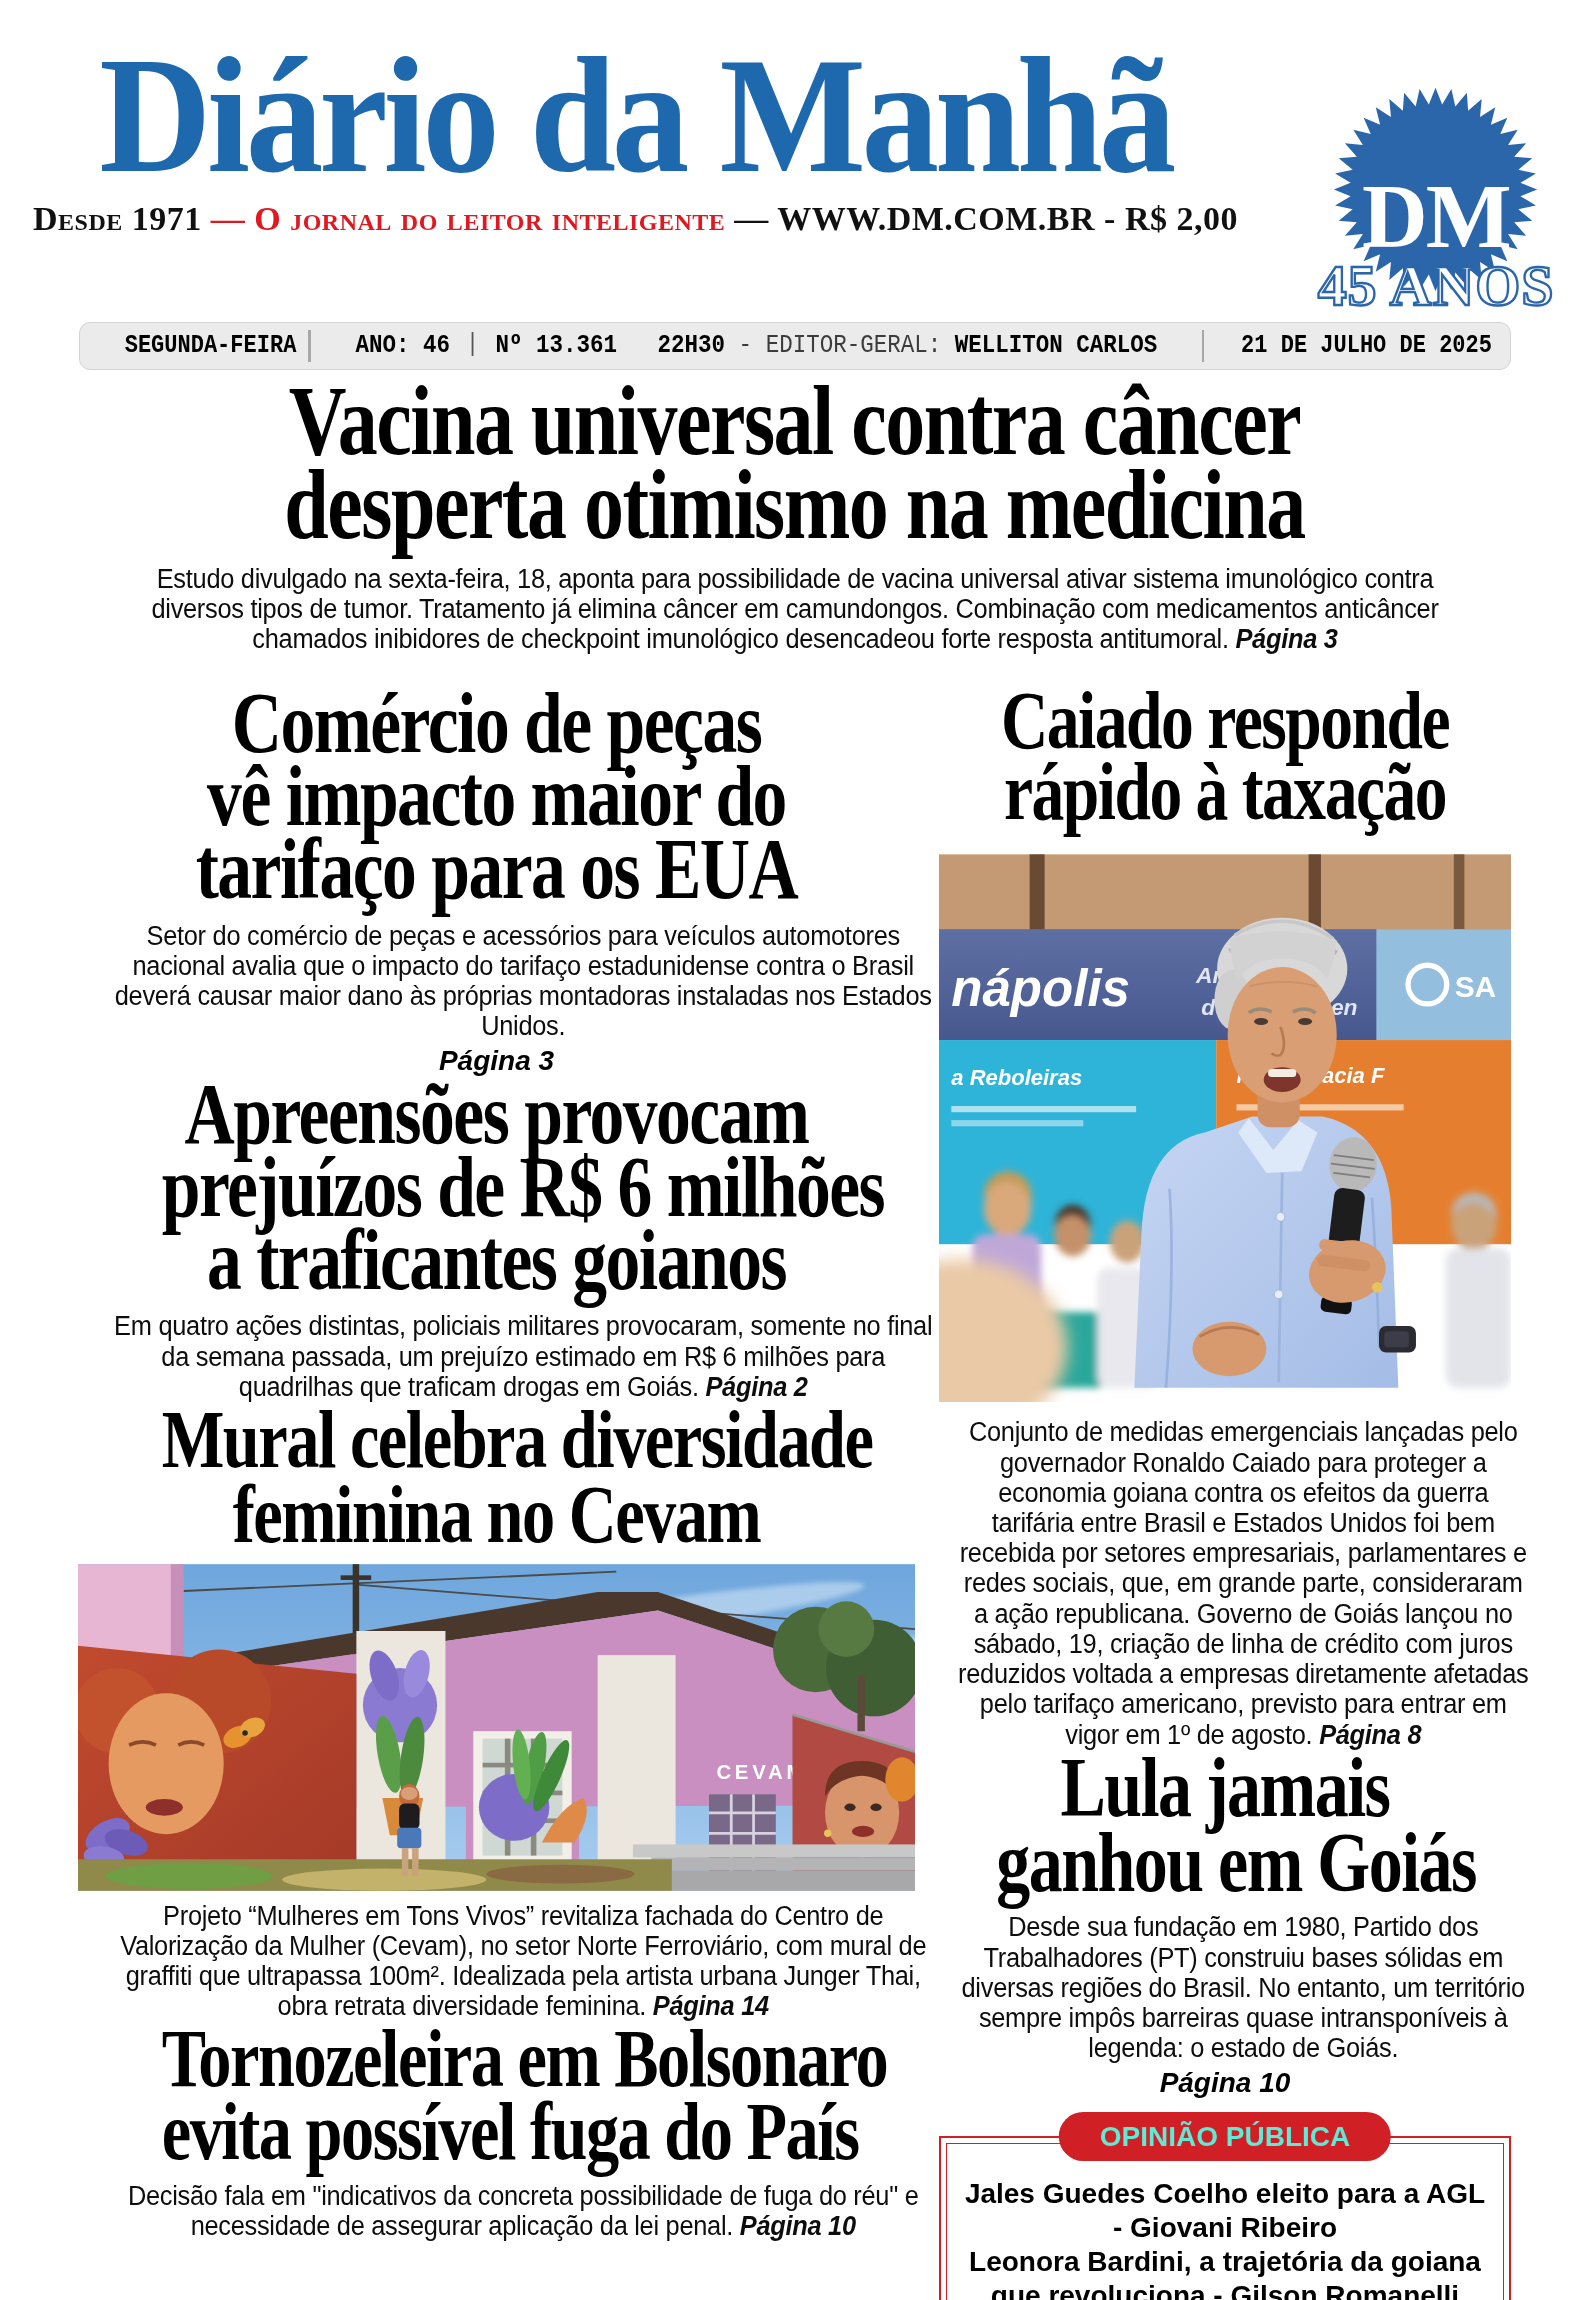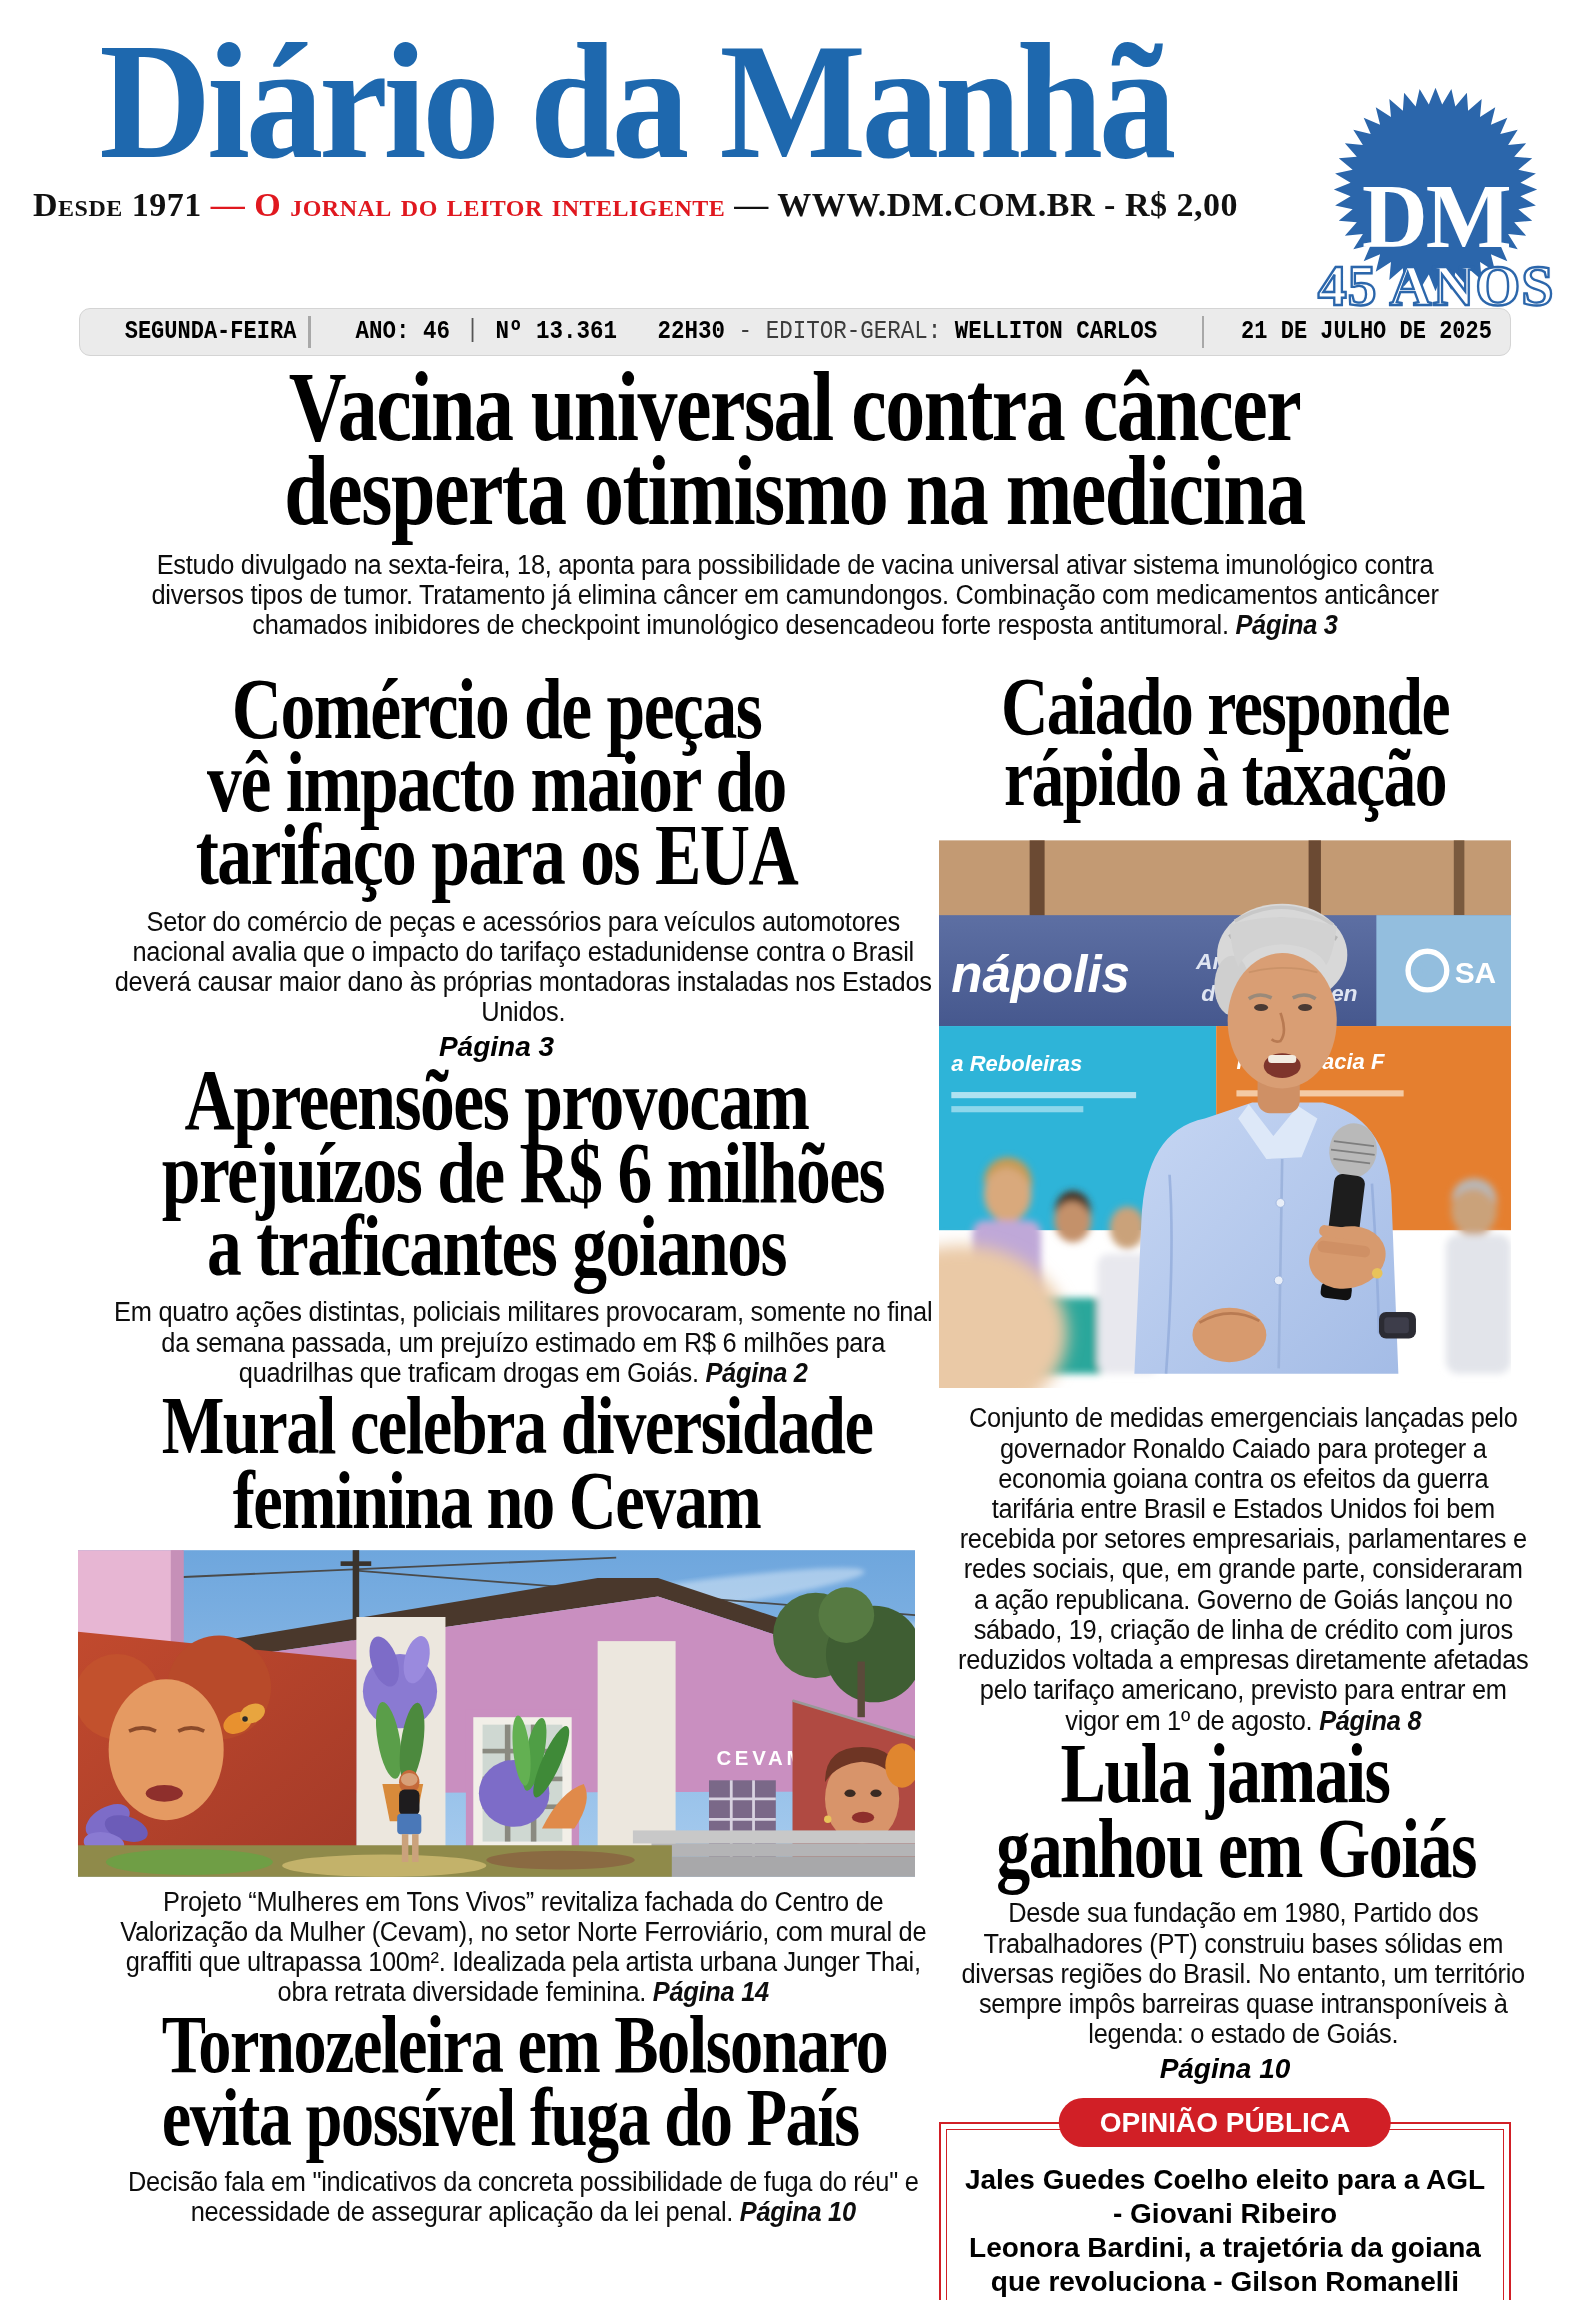--- a/index.html
+++ b/index.html
@@ -5,21 +5,21 @@
   html,body { margin:0; padding:0; background:#ffffff; }
   .page {
     position:relative; width:1589px; height:2300px; background:#fff;
     font-family:"Liberation Sans", sans-serif; color:#000; overflow:hidden;
   }
   
   .sqx { display:inline-block; transform:scaleX(var(--sx,.9)); transform-origin:50% 50%; white-space:nowrap; }
   .sqb { transform:scaleX(var(--sx,.94)); transform-origin:50% 50%;
          width:calc(100% / var(--sx,.94)); margin-left:calc(50% - 50% / var(--sx,.94)); }
   
-  .masthead { position:relative; padding-top:24px; height:278px; }
+  .masthead { position:relative; padding-top:38px; height:278px; }
   .logo-area { width:1271px; text-align:center; }
   .logo {
     font-family:"Liberation Serif", serif; font-weight:700; font-size:165px; line-height:.95;
     color:#1e68ae; letter-spacing:-4.6px; --sx:.94;
   }
   .tagline {
     margin-top:5.6px; font-family:"Liberation Serif", serif; font-variant:small-caps;
     font-weight:700; font-size:34px; color:#111; letter-spacing:0.5px;
   }
   .tagline .red { color:#e0181f; }
@@ -72,21 +72,21 @@
   .pag-line { text-align:center; font-weight:700; font-style:italic; font-size:28px; margin-top:3.7px; }
   
   .photo { display:block; margin-top:13px; }
   .mural-photo { width:837px; height:327px; }
   .caiado-photo { width:100%; height:562px; }
   .caption { margin-top:9.3px; }
   
   .opinion { position:relative; margin-top:37px; border:2.8px solid #d11f26; padding:4.6px; }
   .opinion-inner { border:1.9px solid #d11f26; padding:33px 13px 32px; text-align:center;
                    font-weight:700; font-size:28px; line-height:1.22; }
-  .op-pill { position:absolute; left:50%; transform:translateX(-50%); background:#d11f26; color:#ffffff;
+  .op-pill { position:absolute; left:50%; transform:translateX(-50%); background:#d11f26; color:#5eead4;
              font-weight:700; font-size:28px; padding:8.3px 41px; border-radius:26px; white-space:nowrap; }
   .op-top { top:-26px; }
   svg text { font-family:"Liberation Sans", sans-serif; }
 </style>
 </head>
 <body>
 
 <div class="page">
 
   <div class="masthead">

